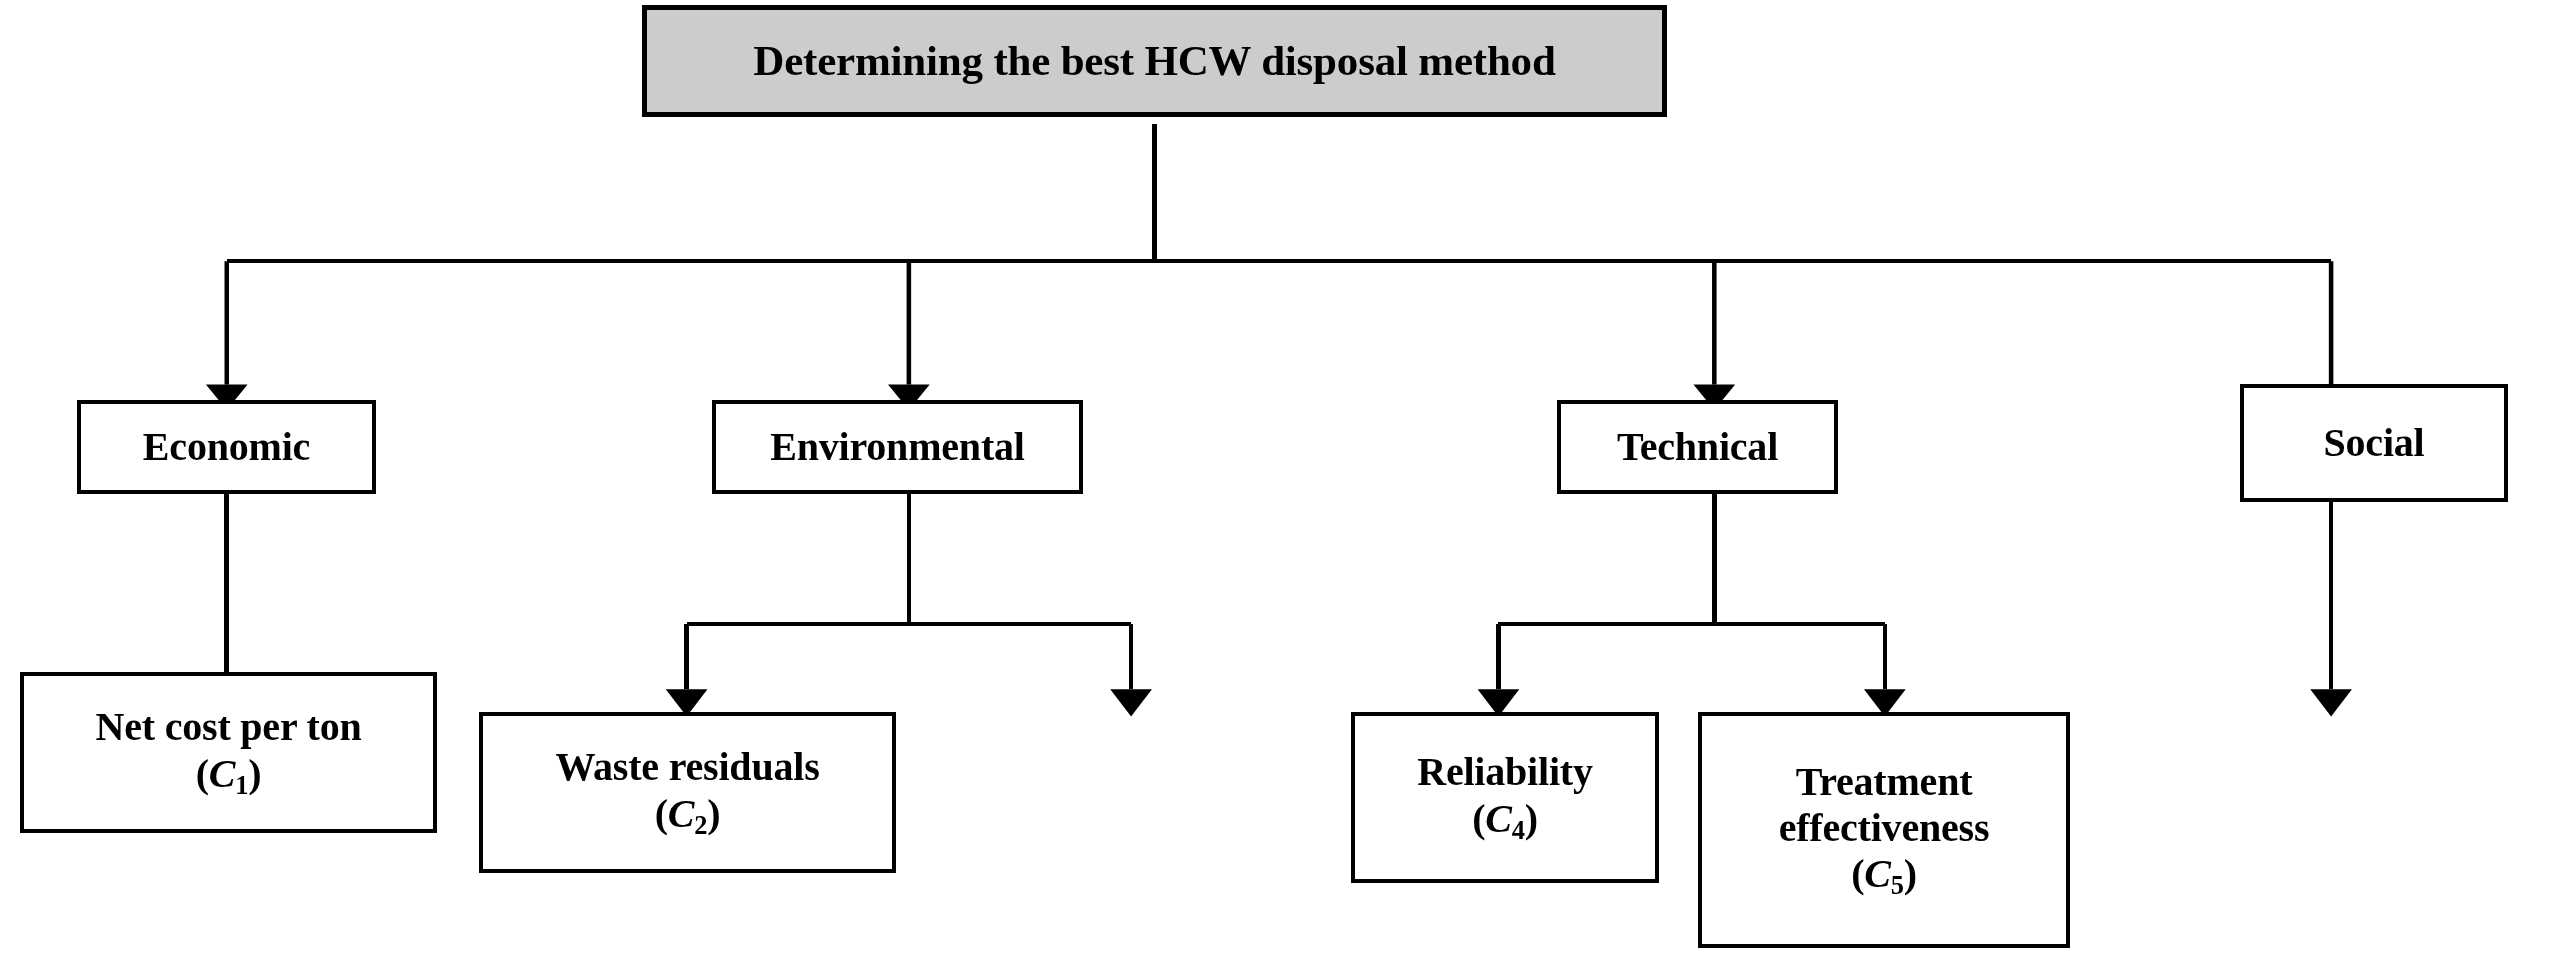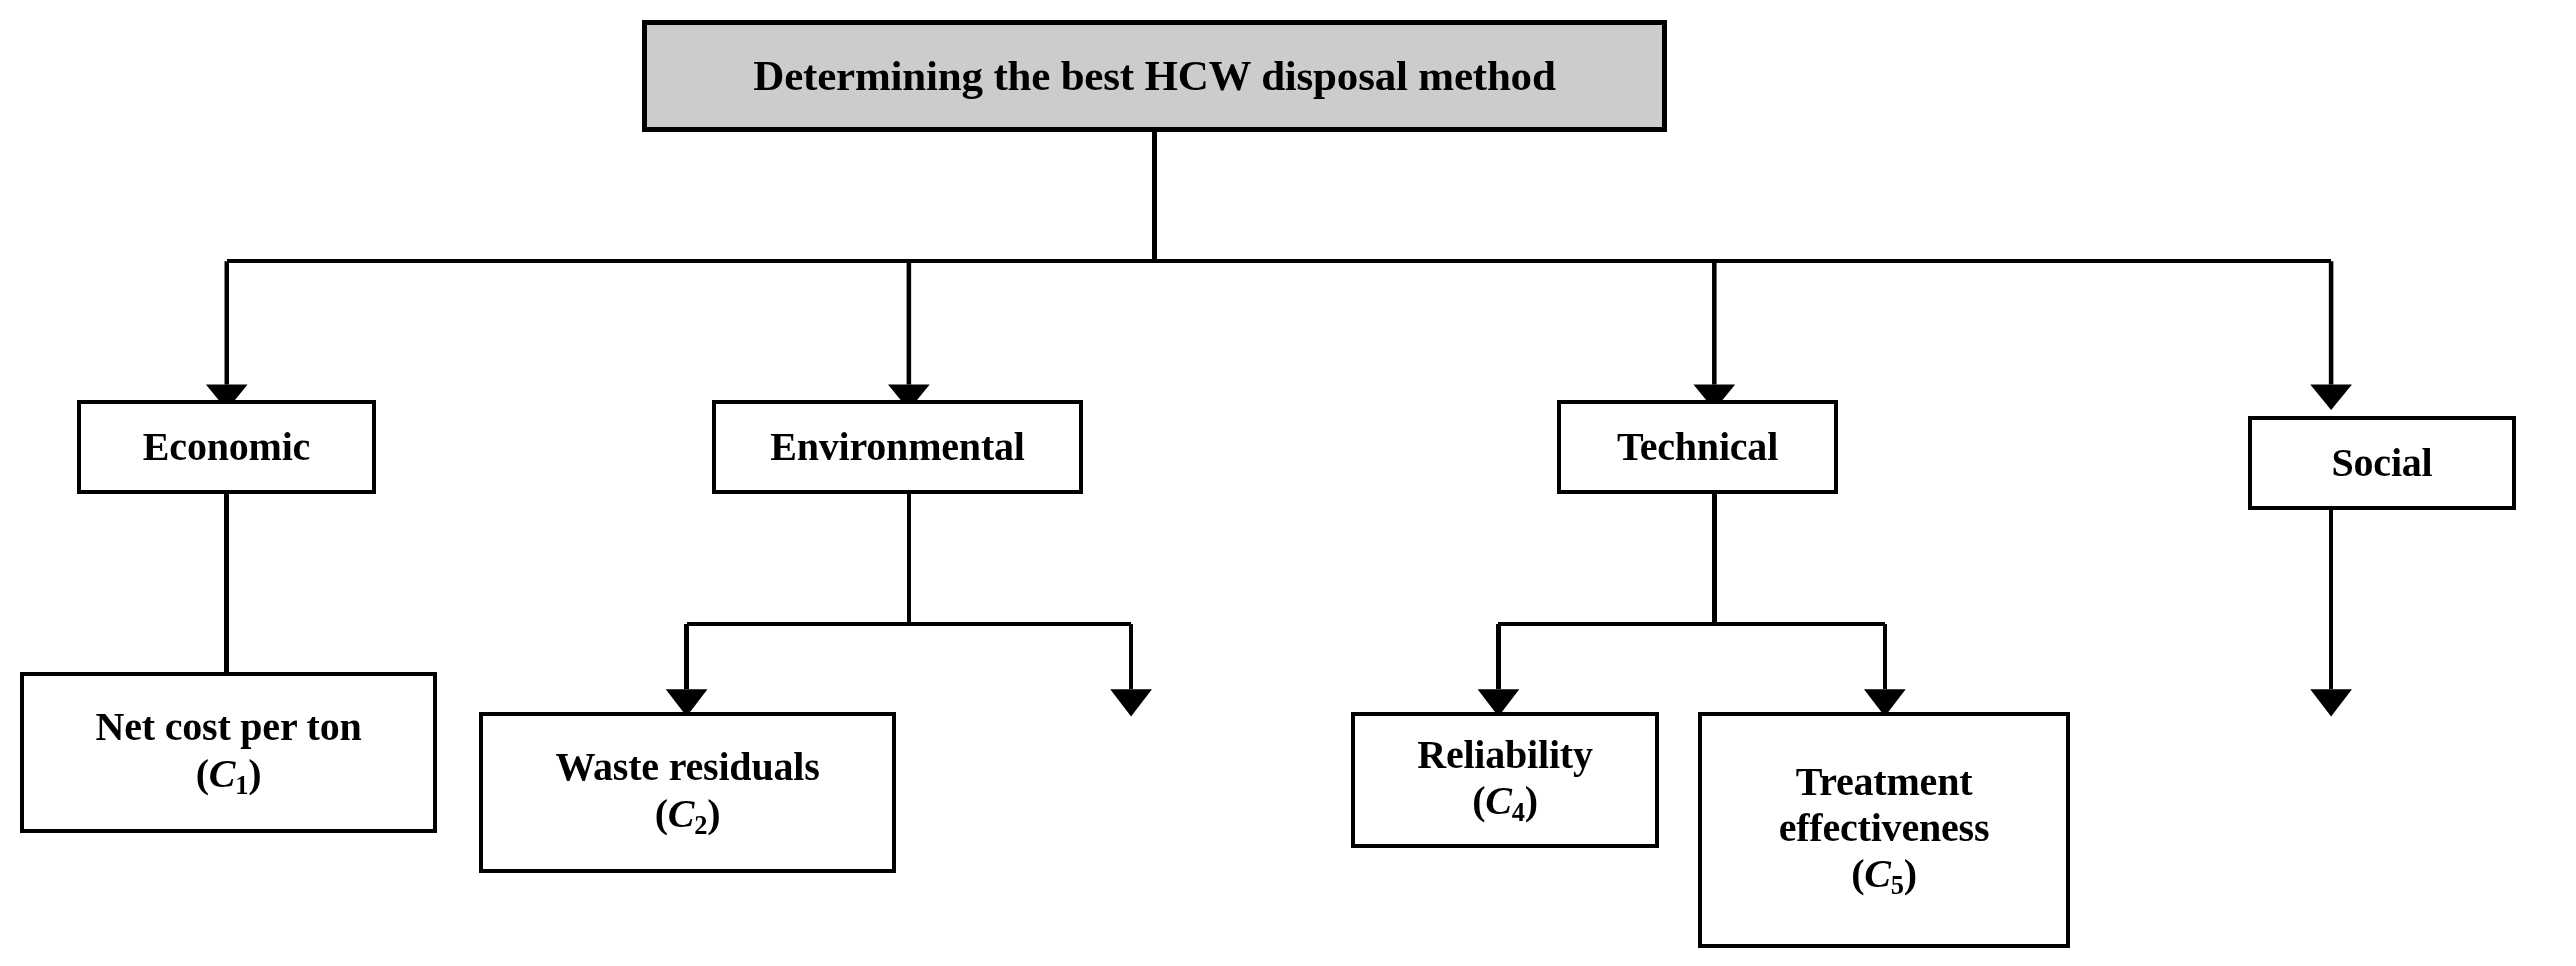--- a/index.html
+++ b/index.html
@@ -126,56 +126,56 @@
     <polygon points="1629,760 1675,760 1652,790" fill="#000000" stroke="none"></polygon>
     <polygon points="2055,760 2101,760 2078,790" fill="#000000" stroke="none"></polygon>
 
     <g stroke="#000000" stroke-width="5" fill="none" shape-rendering="crispEdges">
 
       <path d="M 2570 545 L 2570 760"></path>
     </g>
     <polygon points="2547,760 2593,760 2570,790" fill="#000000" stroke="none"></polygon>
   </svg>
 
-  <div class="node goal" style="left:642px; top:20px; width:1025px; height:112px;">
+  <div class="node goal" style="left:642px; top:5px; width:1025px; height:112px;">
     <span class="label">Determining the best HCW disposal method</span>
   </div>
 
   <div class="node criterion" style="left:77px; top:400px; width:299px; height:94px;align-items:center;">
     <span class="label">Economic</span>
   </div>
 
   <div class="node criterion" style="left:712px; top:400px; width:371px; height:94px;">
     <span class="label">Environmental</span>
   </div>
 
   <div class="node criterion" style="left:1557px; top:400px; width:281px; height:94px;">
     <span class="label">Technical</span>
   </div>
 
-  <div class="node criterion" style="left:2240px; top:416px; width:268px; height:94px;margin-left:8px;">
+  <div class="node criterion" style="left:2240px; top:384px; width:268px; height:118px;">
     <span class="label">Social</span>
   </div>
 
   <div class="node subcriterion" style="left:20px; top:672px; width:417px; height:161px;">
     <span class="label">
       <span class="nowrap">Net cost per ton</span><br>
       (<span class="ital">C</span><span class="sub">1</span>)
     </span>
   </div>
 
   <div class="node subcriterion" style="left:479px; top:712px; width:417px; height:161px;">
     <span class="label">
       <span class="nowrap">Waste residuals</span><br>
       (<span class="ital">C</span><span class="sub">2</span>)
     </span>
   </div>
 
 
-  <div class="node subcriterion" style="left:1351px; top:712px; width:308px; height:136px;">
+  <div class="node subcriterion" style="left:1351px; top:712px; width:308px; height:171px;">
     <span class="label">
       <span class="nowrap">Reliability</span><br>
       (<span class="ital">C</span><span class="sub">4</span>)
     </span>
   </div>
 
   <div class="node subcriterion" style="left:1698px; top:712px; width:372px; height:236px;">
     <span class="label">
       <span class="nowrap">Treatment</span><br>
       <span class="nowrap">effectiveness</span><br>

